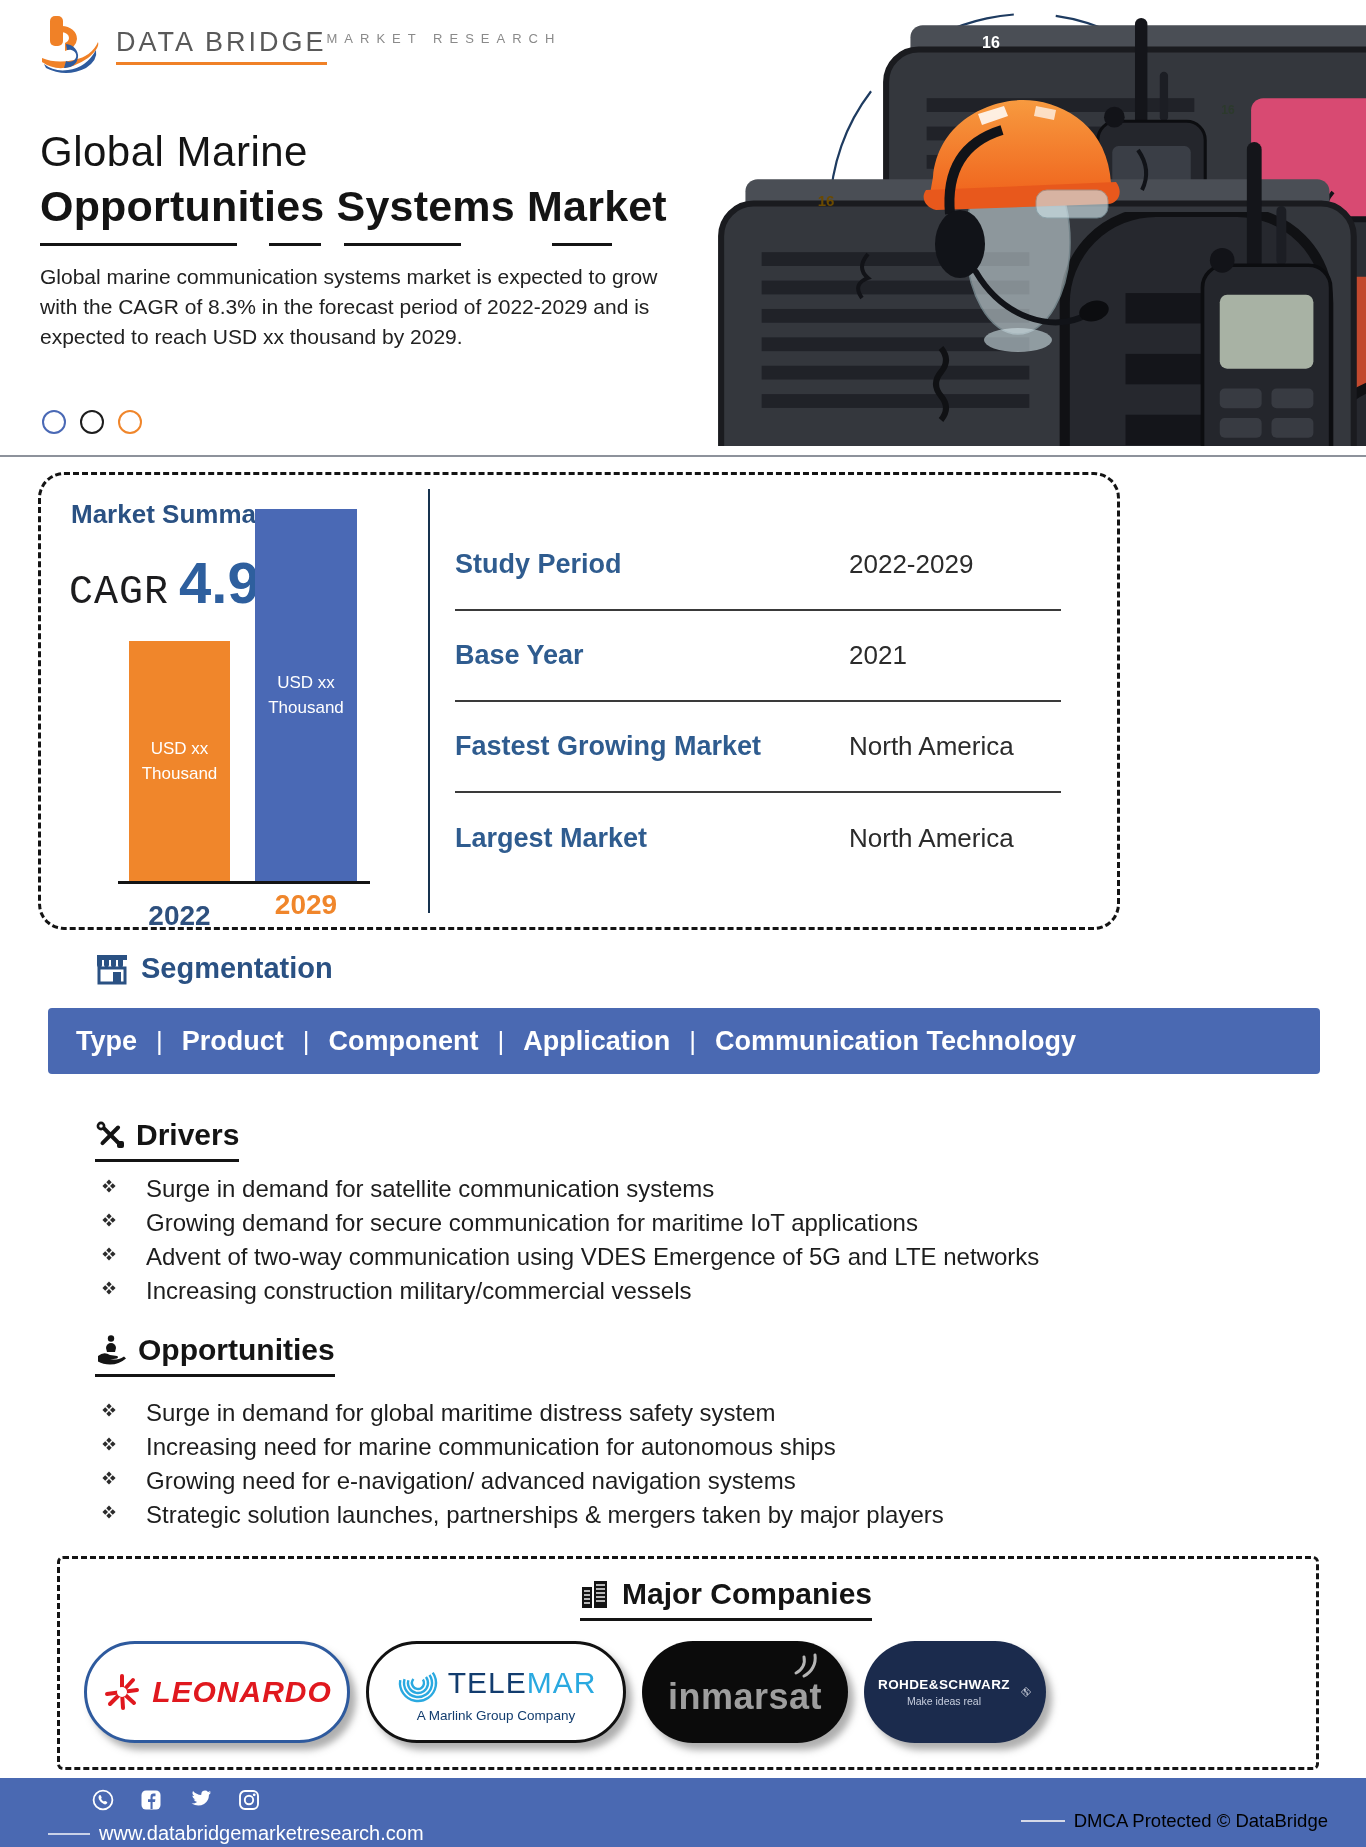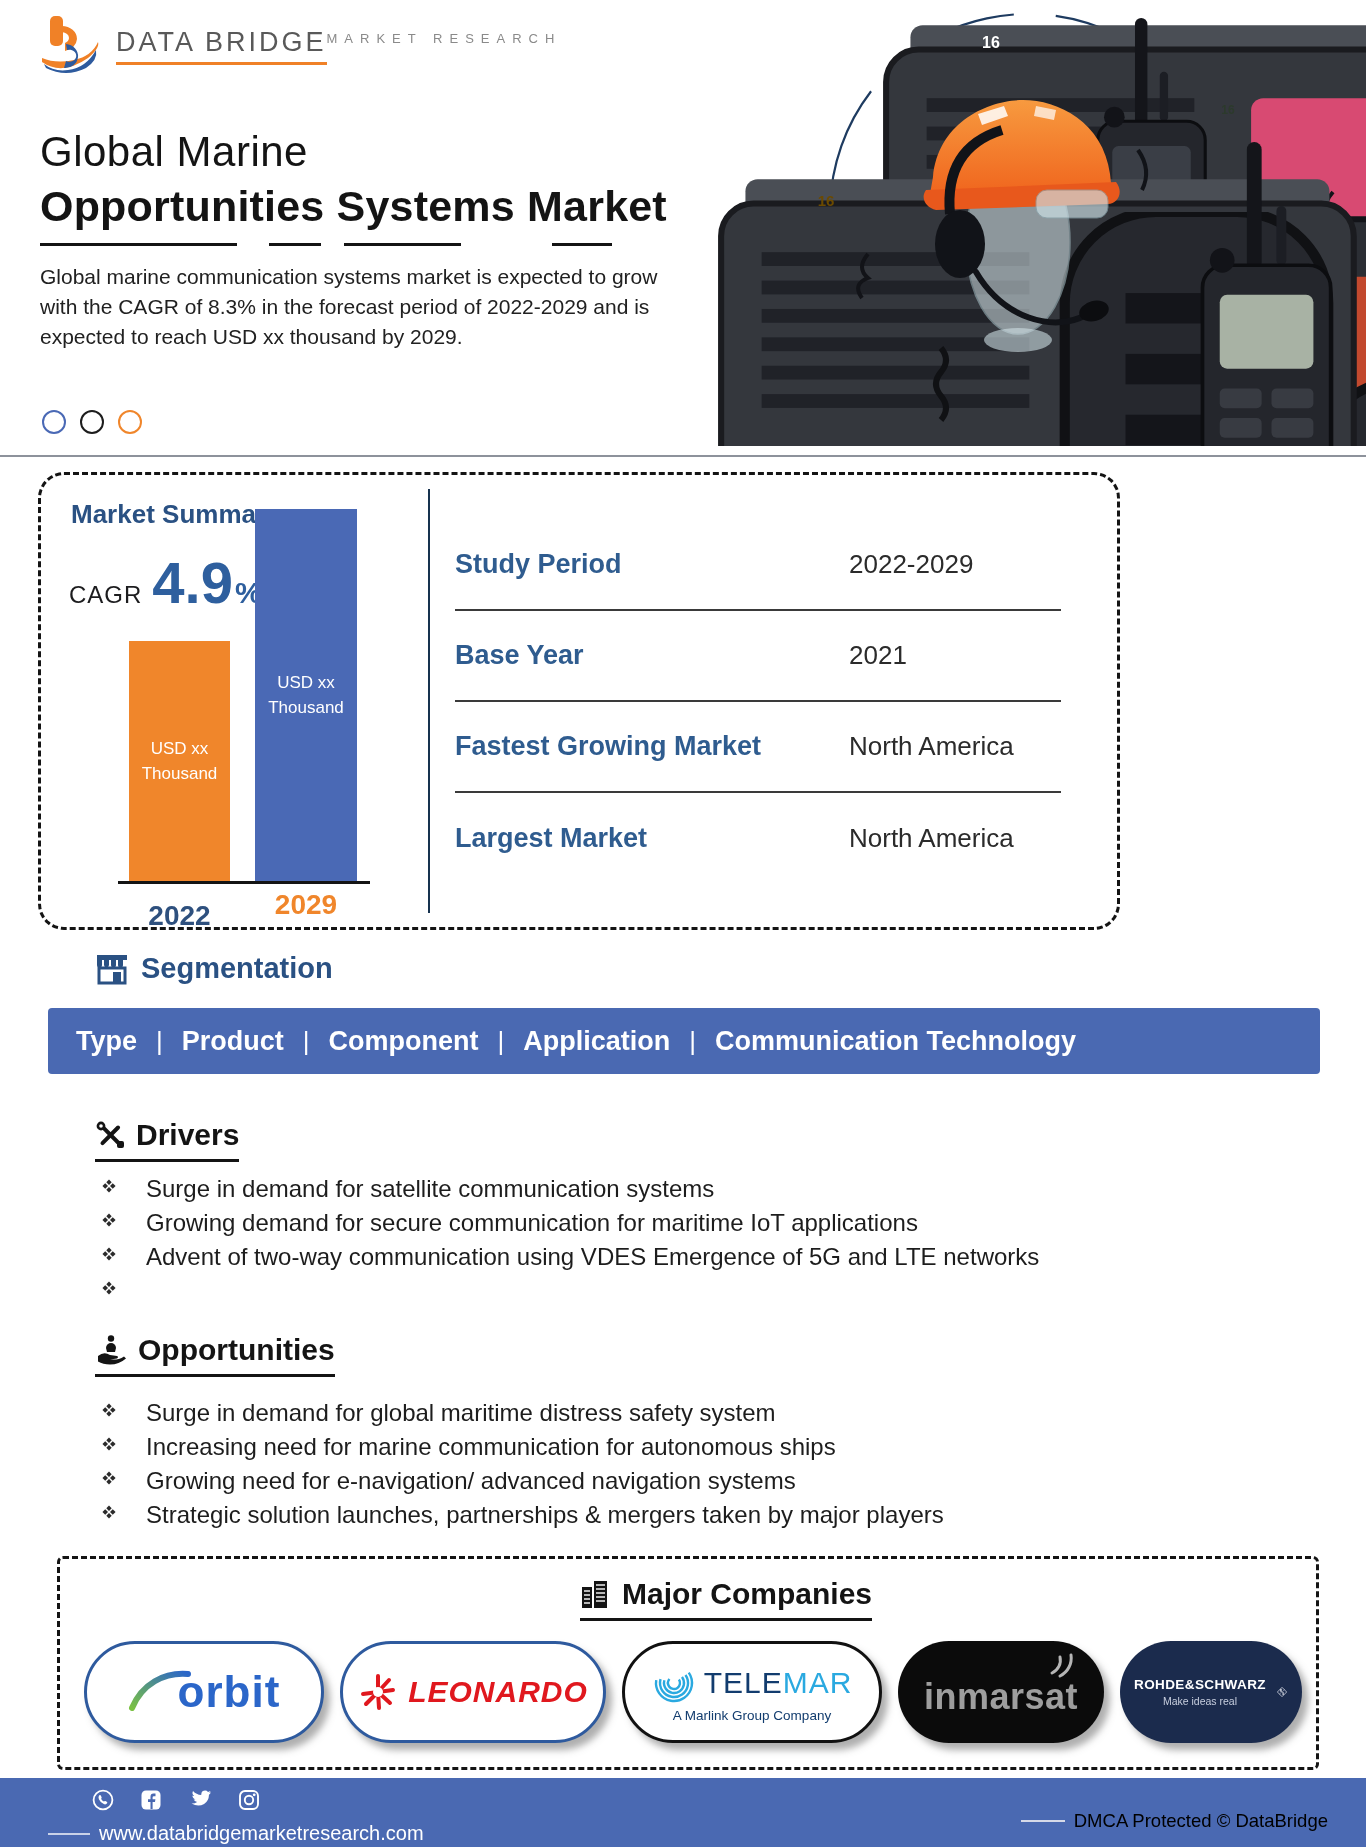--- a/index.html
+++ b/index.html
@@ -29,21 +29,21 @@
   .top-divider { position:absolute; left:0; top:455px; width:1366px; height:2px; background:#8d929b; }
 
   
   .hero-art { position:absolute; left:683px; top:0; width:683px; height:446px; }
 
   
   .summary-box { position:absolute; left:38px; top:472px; width:1082px; height:458px;
                  border:3px dashed #141414; border-radius:26px; background:#fff; }
   .ms-title { position:absolute; left:30px; top:24px; font-size:26px; font-weight:700; color:#2a5183; }
   .cagr-row { position:absolute; left:28px; top:74px; display:flex; align-items:baseline; }
-  .cagr-label { font-size:24px; color:#1c1c1e; letter-spacing:1px; }
+  .cagr-label { font-size:40px; color:#1c1c1e; letter-spacing:1px;font-family:Liberation Mono, monospace; }
   .cagr-value { font-size:58px; font-weight:700; color:#2e5f9e; margin-left:10px; }
   .cagr-unit { font-size:30px; font-weight:700; color:#2e5f9e; margin-left:2px; }
   .bar { position:absolute; display:flex; align-items:center; justify-content:center; text-align:center; }
   .bar-2022 { left:88px; top:166px; width:101px; height:240px; background:#f0862b; }
   .bar-2029 { left:214px; top:34px; width:102px; height:372px; background:#4a69b5; }
   .bar-label { color:#fff; font-size:17px; line-height:1.5; width:80px; }
   .axis { position:absolute; left:77px; top:406px; width:252px; height:3px; background:#141414; }
   .year { position:absolute; top:414px; font-size:28px; font-weight:700; text-align:center; }
   .year-2022 { left:88px; width:101px; color:#2e507e;margin-top:11px; }
   .year-2029 { left:214px; width:102px; color:#f0862b; }
@@ -390,20 +390,21 @@
   </li>
   <li>
     <svg class="bullet-glyph" width="14" height="14" viewBox="0 0 13 13">
         <g fill="#2b2b2b">
           <path d="M6.5 0.4 L9 3 L6.5 5.6 L4 3 Z"></path>
           <path d="M6.5 7.4 L9 10 L6.5 12.6 L4 10 Z"></path>
           <path d="M0.4 6.5 L3 4 L5.6 6.5 L3 9 Z"></path>
           <path d="M7.4 6.5 L10 4 L12.6 6.5 L10 9 Z"></path>
         </g>
       </svg>
+    <span class="bullet-text">Increasing construction military/commercial vessels</span>
   </li>
 </ul>
 
 <div class="section-heading opps-heading">
   <svg width="32" height="32" viewBox="0 0 32 32">
     <g fill="#141414">
       <circle cx="16" cy="4.5" r="3.2"></circle>
       <path d="M11 14 a5 5 0 0 1 10 0 l-1 4 h-8 Z"></path>
       <path d="M3 22 q6 -5 12 -1 l7 1 q2 1 0 2.4 l-7 1 q8 1 14 -3 l2 2 q-7 6 -16 6 q-7 0 -12 -3 Z"></path>
     </g>
@@ -473,32 +474,20 @@
           <line x1="16" y1="11" x2="25" y2="11"></line>
         <line x1="16" y1="15" x2="25" y2="15"></line>
           <line x1="16" y1="19" x2="25" y2="19"></line>
         <line x1="16" y1="23" x2="25" y2="23"></line>
       </g>
     </svg>
     <span>Major Companies</span>
   </div>
 
   <div class="logo-row">
-    <div class="pill pill-orbit">
-      <svg width="64" height="48" viewBox="0 0 64 48">
-        <defs>
-            <linearGradient id="orbitGrad" x1="0" y1="1" x2="1" y2="0">
-          <stop offset="0" stop-color="#7ac143"></stop>
-              <stop offset="1" stop-color="#2b66c9"></stop>
-            </linearGradient>
-          </defs>
-        <path d="M4 40 C14 16 36 4 60 6" fill="none" stroke="url(#orbitGrad)" stroke-width="6" stroke-linecap="round"></path>
-      </svg>
-      <span class="orbit-word">orbit</span>
-    </div>
 
     <div class="pill pill-leonardo">
       <svg width="40" height="40" viewBox="0 0 40 40">
         <g stroke="#e0181e" stroke-width="4" stroke-linecap="round">
           <line x1="20" y1="20" x2="20" y2="4"></line>
           <line x1="20" y1="20" x2="31" y2="8"></line>
           <line x1="20" y1="20" x2="35" y2="18"></line>
           <line x1="20" y1="20" x2="32" y2="31"></line>
           <line x1="20" y1="20" x2="21" y2="36"></line>
           <line x1="20" y1="20" x2="8" y2="32"></line>

